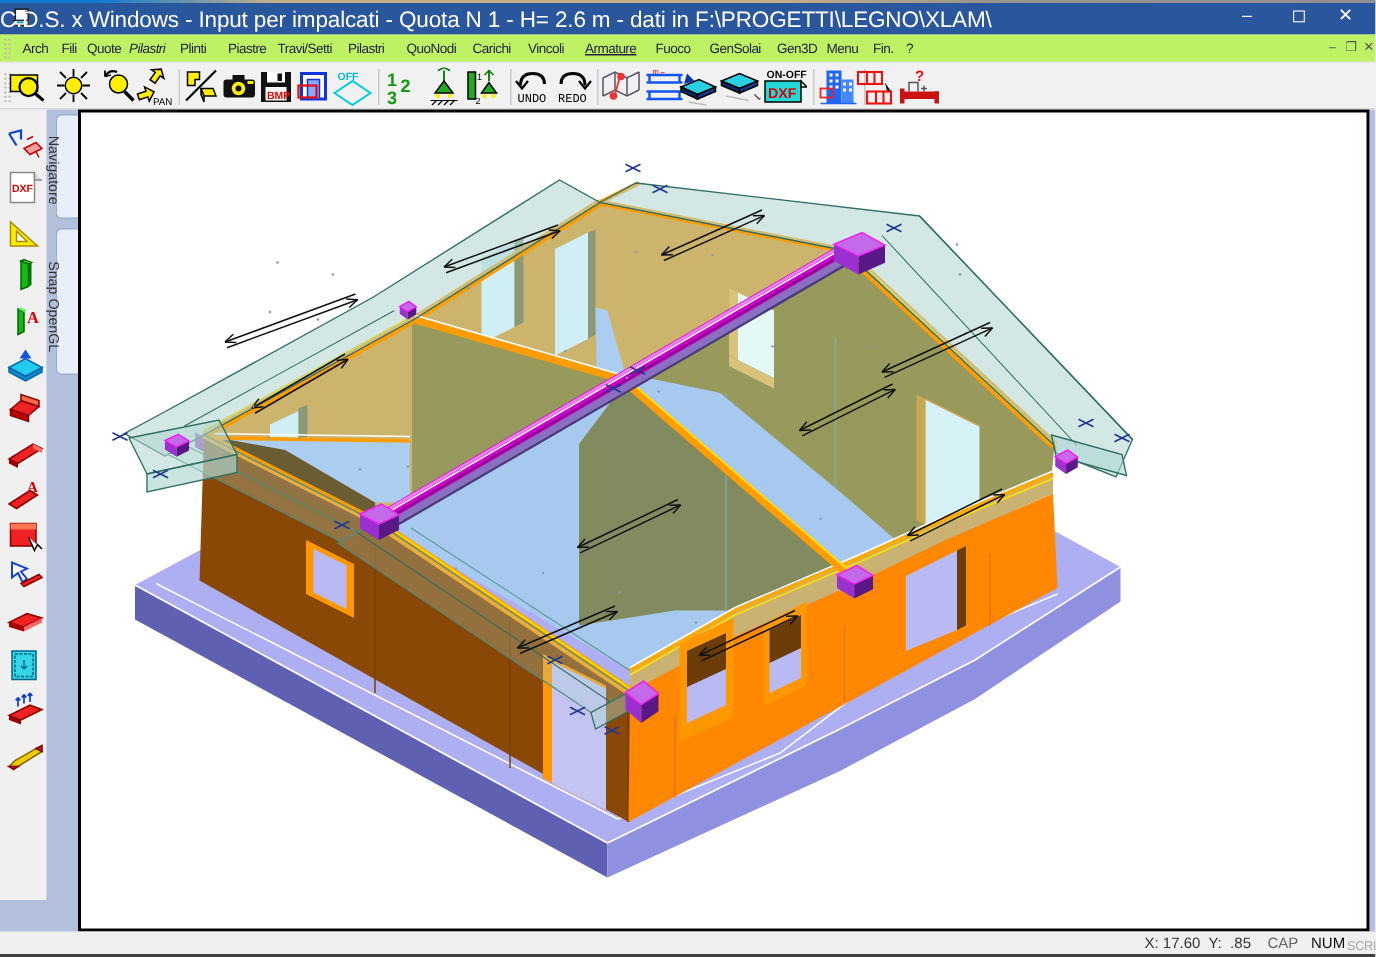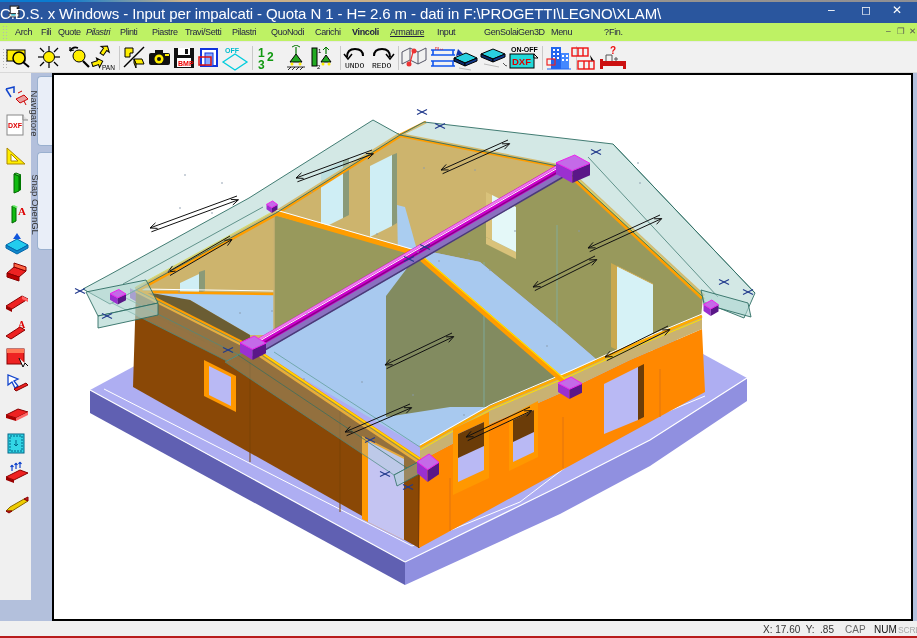--- a/index.html
+++ b/index.html
@@ -26,21 +26,21 @@
 
 #side { position:absolute; left:0; top:73px; width:31px; height:527px; background:#f0f0f0; }
 #side svg { position:absolute; left:4px; }
 #tabs { position:absolute; left:37px; top:74px; width:15px; height:527px; }
 .tab { position:absolute; left:0; width:15px; background:#e9eef8; border:1px solid #9ab0cf; border-right:none; border-radius:4px 0 0 4px; color:#333; font-size:9.5px; }
 .tab .t { transform:rotate(90deg); transform-origin:center; white-space:nowrap; position:absolute; }
 
 #canvas { position:absolute; left:52px; top:73px; width:861px; height:548px; background:#fff; border:2px solid #000; }
 #model { position:absolute; left:52px; top:73px; }
 
-#status { position:absolute; left:0; top:621px; width:917px; height:17px; background:#f0f0f0; font-size:11px; color:#444; border-bottom:2px solid #b91c1c;}
+#status { position:absolute; left:0; top:621px; width:917px; height:17px; background:#f0f0f0; font-size:11px; color:#444; border-bottom:2px solid #404040;}
 #status .coords { position:absolute; left:763px; top:3px; font-size:10px; color:#333; }
 #status .k1 { position:absolute; left:845px; top:3px; font-size:10px; color:#666; }
 #status .k2 { position:absolute; left:874px; top:3px; font-size:10px; color:#111; }
 #status .k3 { position:absolute; left:898px; top:4px; font-size:8.5px; letter-spacing:-0.2px; color:#a8a8a8; }
 </style>
 </head>
 <body>
 <div id="app">
   <div id="title">
     <div style="position:absolute;left:0;top:0;width:917px;height:2px;background:linear-gradient(90deg,#0b7bd0 0%,#0b7bd0 7%,#cab089 20%,#cab089 55%,#98948e 72%,#8f8f94 100%);"></div>
@@ -63,27 +63,27 @@
         <span style="position:absolute; left:15px; top:0px;">Arch</span>
         <span style="position:absolute; left:41px; top:0px;">Fili</span>
         <span style="position:absolute; left:58px; top:0px;">Quote</span>
         <span style="position:absolute; left:86px; top:0px;font-style:italic;">Pilastri</span>
         <span style="position:absolute; left:120px; top:0px;">Plinti</span>
         <span style="position:absolute; left:152px; top:0px;">Piastre</span>
         <span style="position:absolute; left:185px; top:0px;">Travi/Setti</span>
         <span style="position:absolute; left:232px; top:0px;">Pilastri</span>
         <span style="position:absolute; left:271px; top:0px;">QuoNodi</span>
         <span style="position:absolute; left:315px; top:0px;">Carichi</span>
-        <span style="position:absolute; left:352px; top:0px;font-weight:bold;">Vincoli</span>
+        <span style="position:absolute; left:352px; top:0px;">Vincoli</span>
         <span style="position:absolute; left:390px; top:0px;text-decoration:underline;">Armature</span>
-        <span style="position:absolute; left:437px; top:0px;">Input</span>
-        <span style="position:absolute; left:484px; top:0px;">GenSolai</span>
+        <span style="position:absolute; left:437px; top:0px;">Fuoco</span>
+        <span style="position:absolute; left:473px; top:0px;">GenSolai</span>
         <span style="position:absolute; left:518px; top:0px;">Gen3D</span>
         <span style="position:absolute; left:551px; top:0px;">Menu</span>
-        <span style="position:absolute; left:582px; top:0px;margin-left:27px;">Fin.</span>
+        <span style="position:absolute; left:582px; top:0px;">Fin.</span>
         <span style="position:absolute; left:604px; top:0px;">?</span>
       </div>
     <div class="winbtn">
         <span style="position:absolute;left:0px;top:0px;">–</span>
         <span style="position:absolute;left:11px;top:0px;">❐</span>
         <span style="position:absolute;left:23px;top:0px;">✕</span>
       </div>
   </div>
   <div id="tools">
     <div class="grip"></div>

